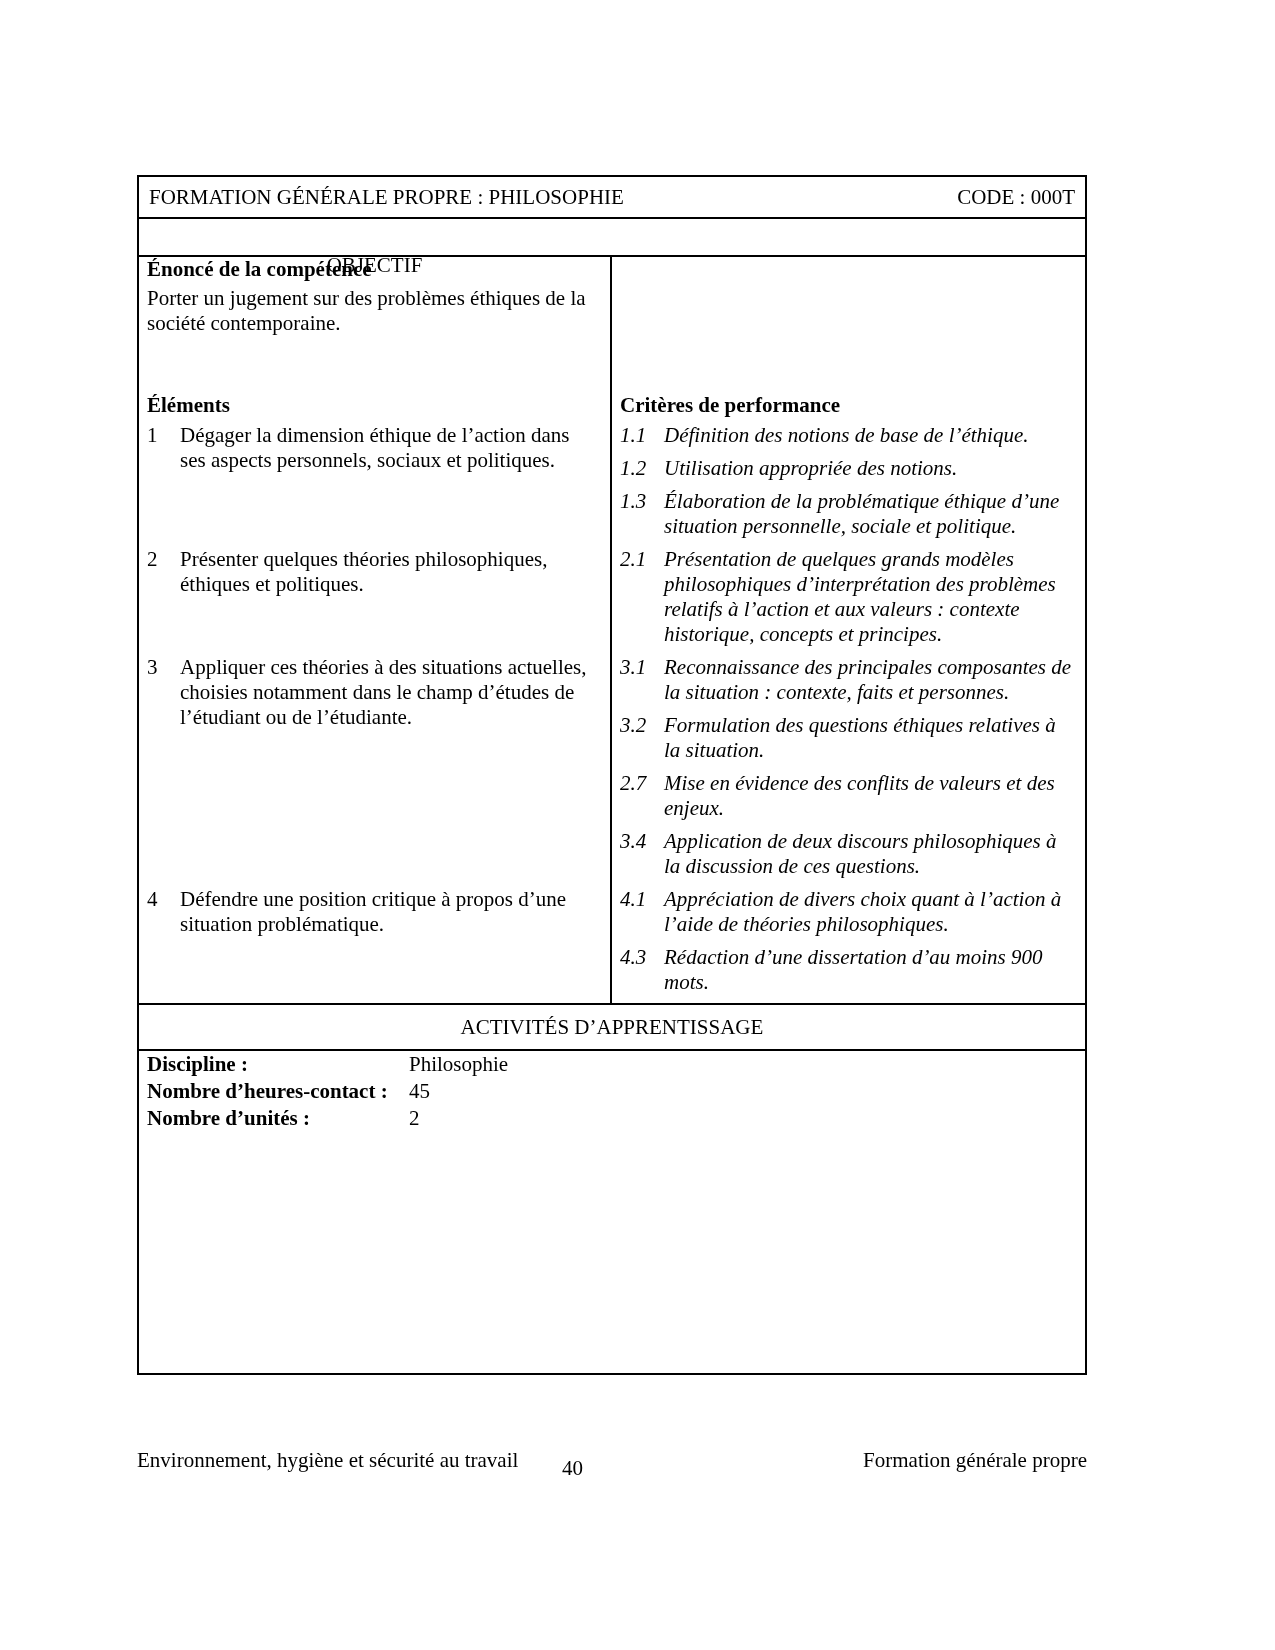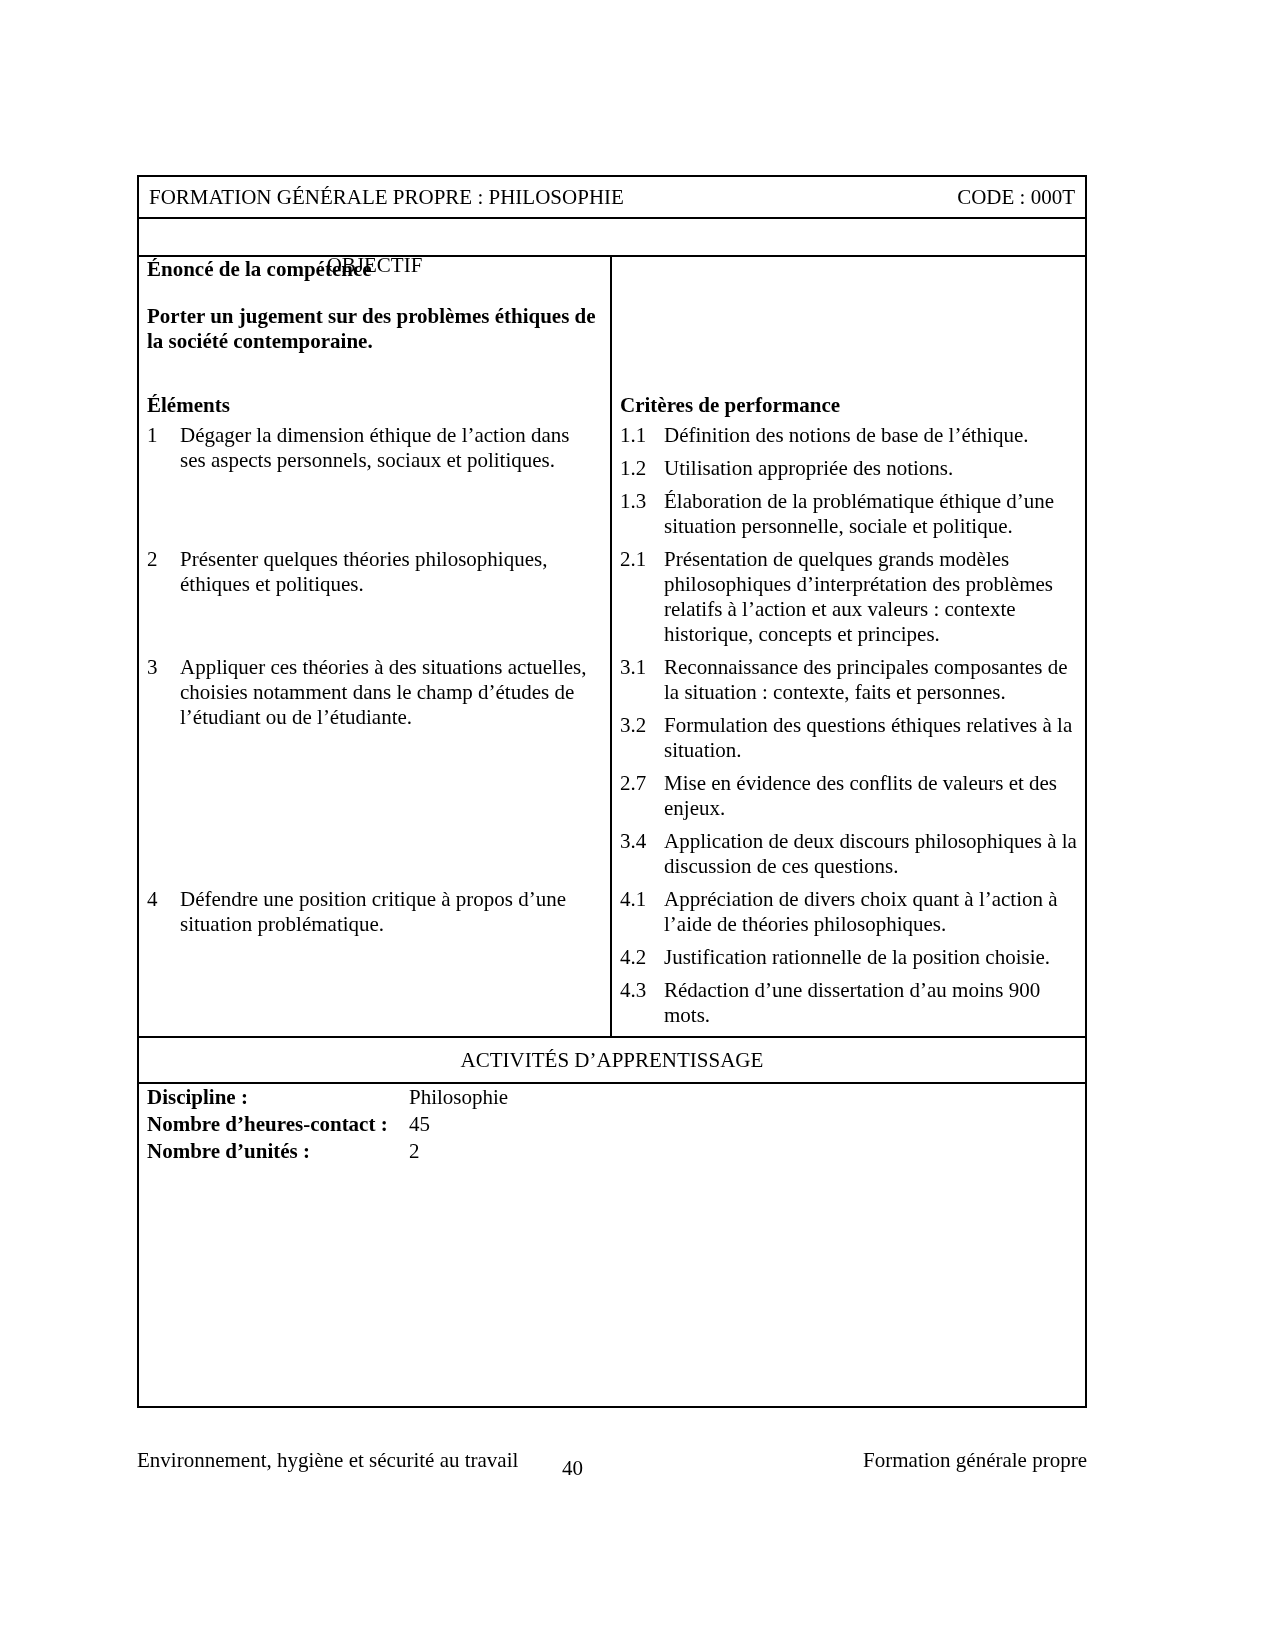--- a/index.html
+++ b/index.html
@@ -27,32 +27,32 @@
   .colhdr-row { display: flex; height: 38px; border-bottom: 2px solid #000; }
   .colhdr-row .cell { width: 50%; display: flex; align-items: center; justify-content: center; margin-top: 46px; }
   .colhdr-row .cell.left { border-right: 2px solid #000; }
 
   .trow { display: flex; align-items: stretch; }
   .trow .cell { width: 50%; padding: 0 8px; }
   .trow .cell.left { border-right: 2px solid #000; padding-right: 12px; }
 
   .row-enonce { min-height: 133px; }
   .row-enonce .cell.left { }
-  .enonce-text { margin-top: 22px; font-weight: bold; }
+  .enonce-text { margin-top: 4px; }
 
   .row-subhead { min-height: 33px; }
   .row-subhead .cell { padding-top: 3px; }
 
   .bold { font-weight: bold; }
 
   .eitem { display: flex; }
   .eitem .enum { width: 33px; flex-shrink: 0; }
   .eitem .etext { flex: 1; }
 
-  .citem { display: flex; margin-bottom: 8px; }
+  .citem { display: flex; margin-bottom: 8px; font-style: italic; }
   .citem .cnum { width: 44px; flex-shrink: 0; }
   .citem .ctext { flex: 1; }
 
   .activites-row {
     border-top: 2px solid #000; border-bottom: 2px solid #000;
     height: 48px; display: flex; align-items: center; justify-content: center;
   }
 
   .fields-row { min-height: 322px; padding: 0 8px; line-height: 27px; }
   .field { display: flex; }
@@ -166,24 +166,20 @@
       <div class="cell left">
         <div class="eitem">
           <span class="enum">4</span>
           <span class="etext">Défendre une position critique à propos d’une situation problématique.</span>
         </div>
       </div>
       <div class="cell right">
         <div class="citem">
           <span class="cnum">4.1</span>
           <span class="ctext">Appréciation de divers choix quant à l’action à l’aide de théories philosophiques.</span>
-        </div>
-        <div class="citem">
-          <span class="cnum">4.2</span>
-          <span class="ctext">Justification rationnelle de la position choisie.</span>
         </div>
         <div class="citem">
           <span class="cnum">4.3</span>
           <span class="ctext">Rédaction d’une dissertation d’au moins 900 mots.</span>
         </div>
       </div>
     </div>
 
     <div class="activites-row">
       <span>ACTIVITÉS D’APPRENTISSAGE</span>

